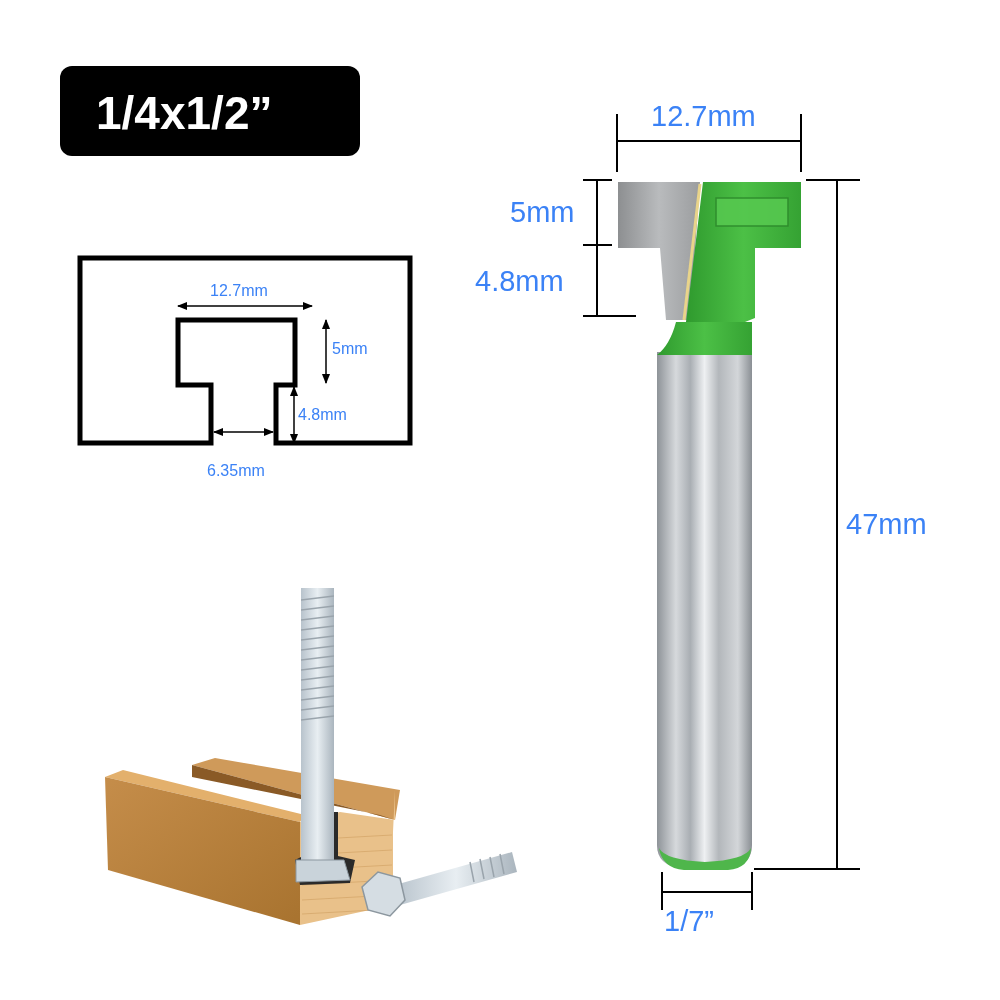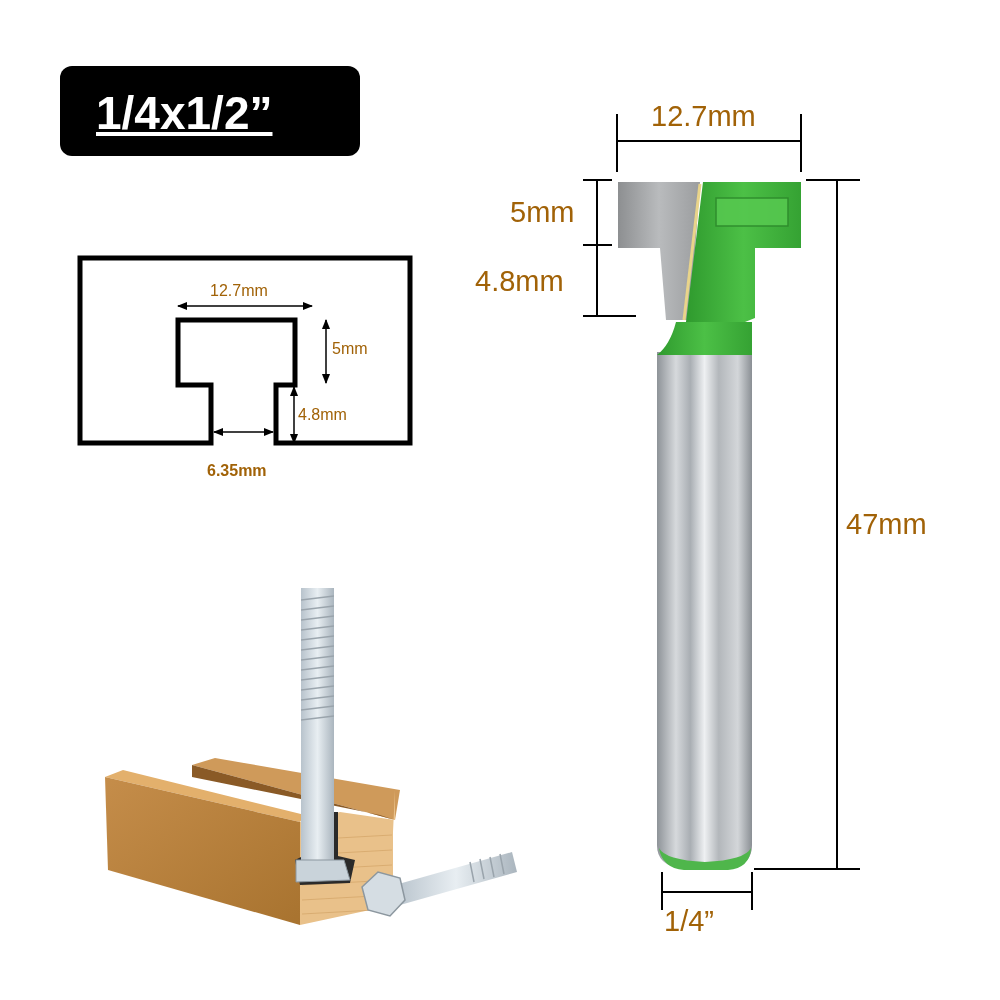--- a/index.html
+++ b/index.html
@@ -1,20 +1,20 @@
 <!DOCTYPE html>
 <html><head>
 <meta charset="utf-8">
 <style>
   html, body { margin:0; padding:0; background:#ffffff; }
   body { width:1000px; height:1000px; position:relative; overflow:hidden; font-family:"Liberation Sans", sans-serif; }
   .abs { position:absolute; }
   .title-badge { left:60px; top:66px; width:300px; height:90px; background:#000; border-radius:12px; }
-  .title-text { left:96px; top:86px; color:#fff; font-weight:bold; font-size:46px; letter-spacing:0px; white-space:nowrap;text-decoration:underline; }
-  .dim { color:#a16207; white-space:nowrap; }
+  .title-text { left:96px; top:86px; color:#fff; font-weight:bold; font-size:46px; letter-spacing:0px; white-space:nowrap; }
+  .dim { color:#3b82f6; white-space:nowrap; }
   .dim-lg { font-size:31px; }
   .dim-sm { font-size:16px; }
   svg { position:absolute; left:0; top:0; }
 </style>
 </head>
 <body>
 
 <div class="abs title-badge"></div>
 <div class="abs title-text">1/4x1/2”</div>
 
@@ -144,19 +144,19 @@
       <line x1="490" y1="857" x2="494" y2="877"></line>
         <line x1="500" y1="854" x2="504" y2="874"></line>
     </g>
     <polygon points="362,887 378,872 400,878 405,900 390,916 368,910" fill="#d5dde3" stroke="#8c979f" stroke-width="1.5"></polygon>
   </g>
 </svg>
 
 <div class="abs dim dim-sm" style="left:210px;top:282px;">12.7mm</div>
 <div class="abs dim dim-sm" style="left:332px;top:340px;">5mm</div>
 <div class="abs dim dim-sm" style="left:298px;top:406px;">4.8mm</div>
-<div class="abs dim dim-sm" style="left:207px;top:462px;font-weight:bold;">6.35mm</div>
+<div class="abs dim dim-sm" style="left:207px;top:462px;">6.35mm</div>
 
 <div class="abs dim dim-lg" style="left:651px;top:100px;font-size:29px;">12.7mm</div>
 <div class="abs dim dim-lg" style="left:510px;top:196px;font-size:29px;">5mm</div>
 <div class="abs dim dim-lg" style="left:475px;top:265px;font-size:29px;">4.8mm</div>
 <div class="abs dim dim-lg" style="left:846px;top:508px;font-size:29px;text-align:right;">47mm</div>
-<div class="abs dim dim-lg" style="left:664px;top:905px;font-size:29px;">1/4”</div>
+<div class="abs dim dim-lg" style="left:664px;top:905px;font-size:29px;">1/7”</div>
 
 </body></html>

